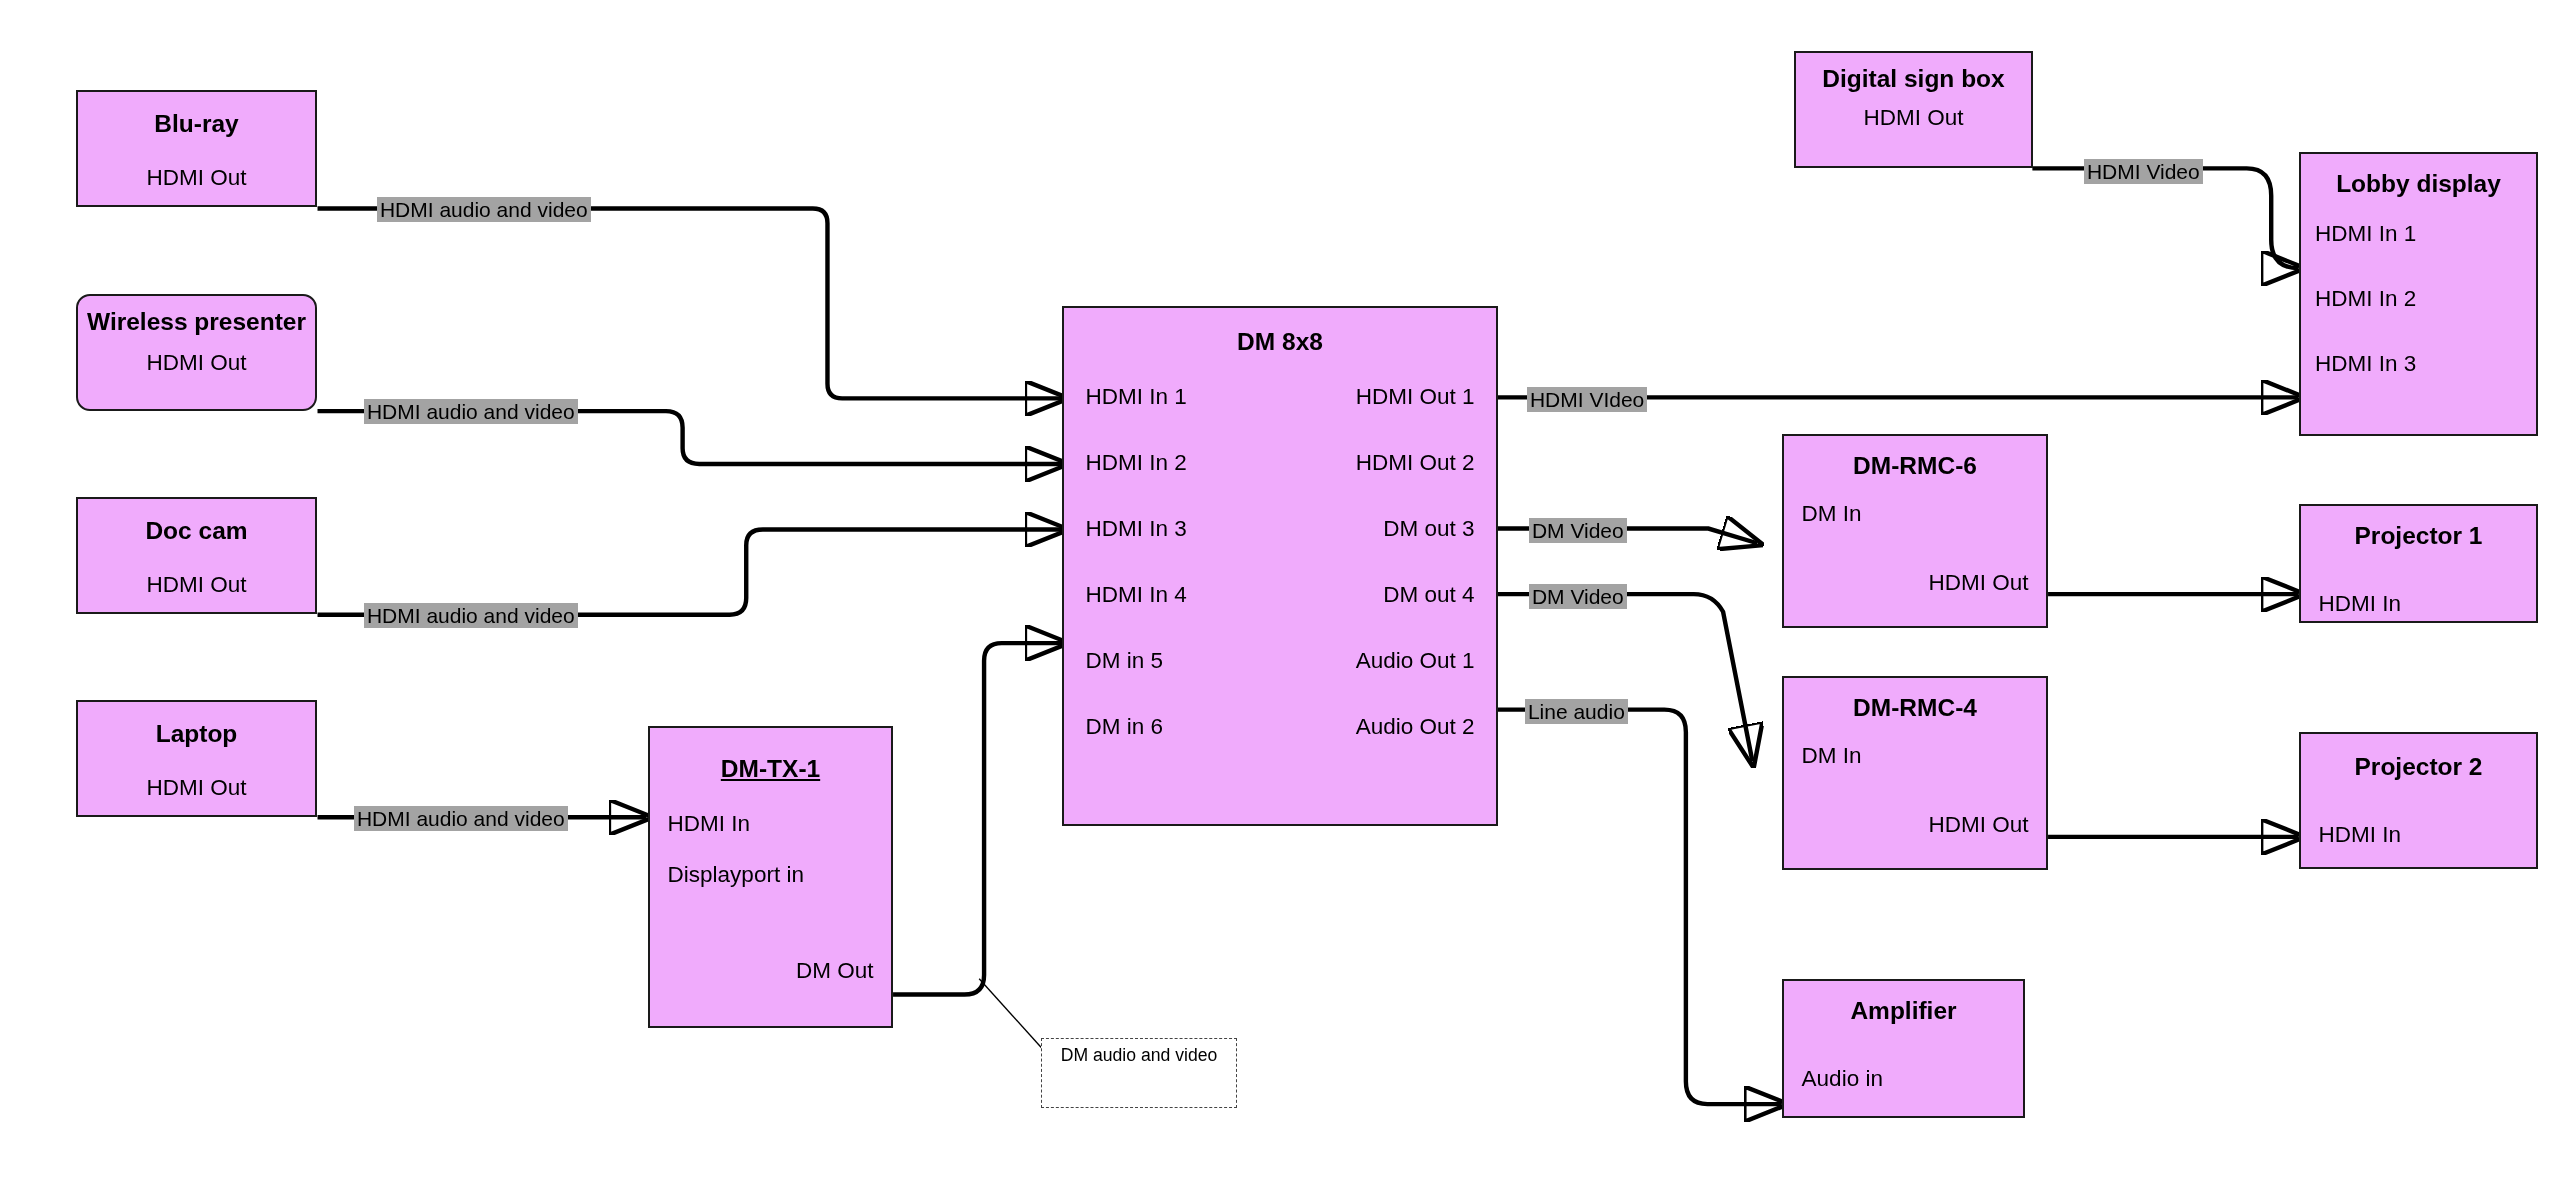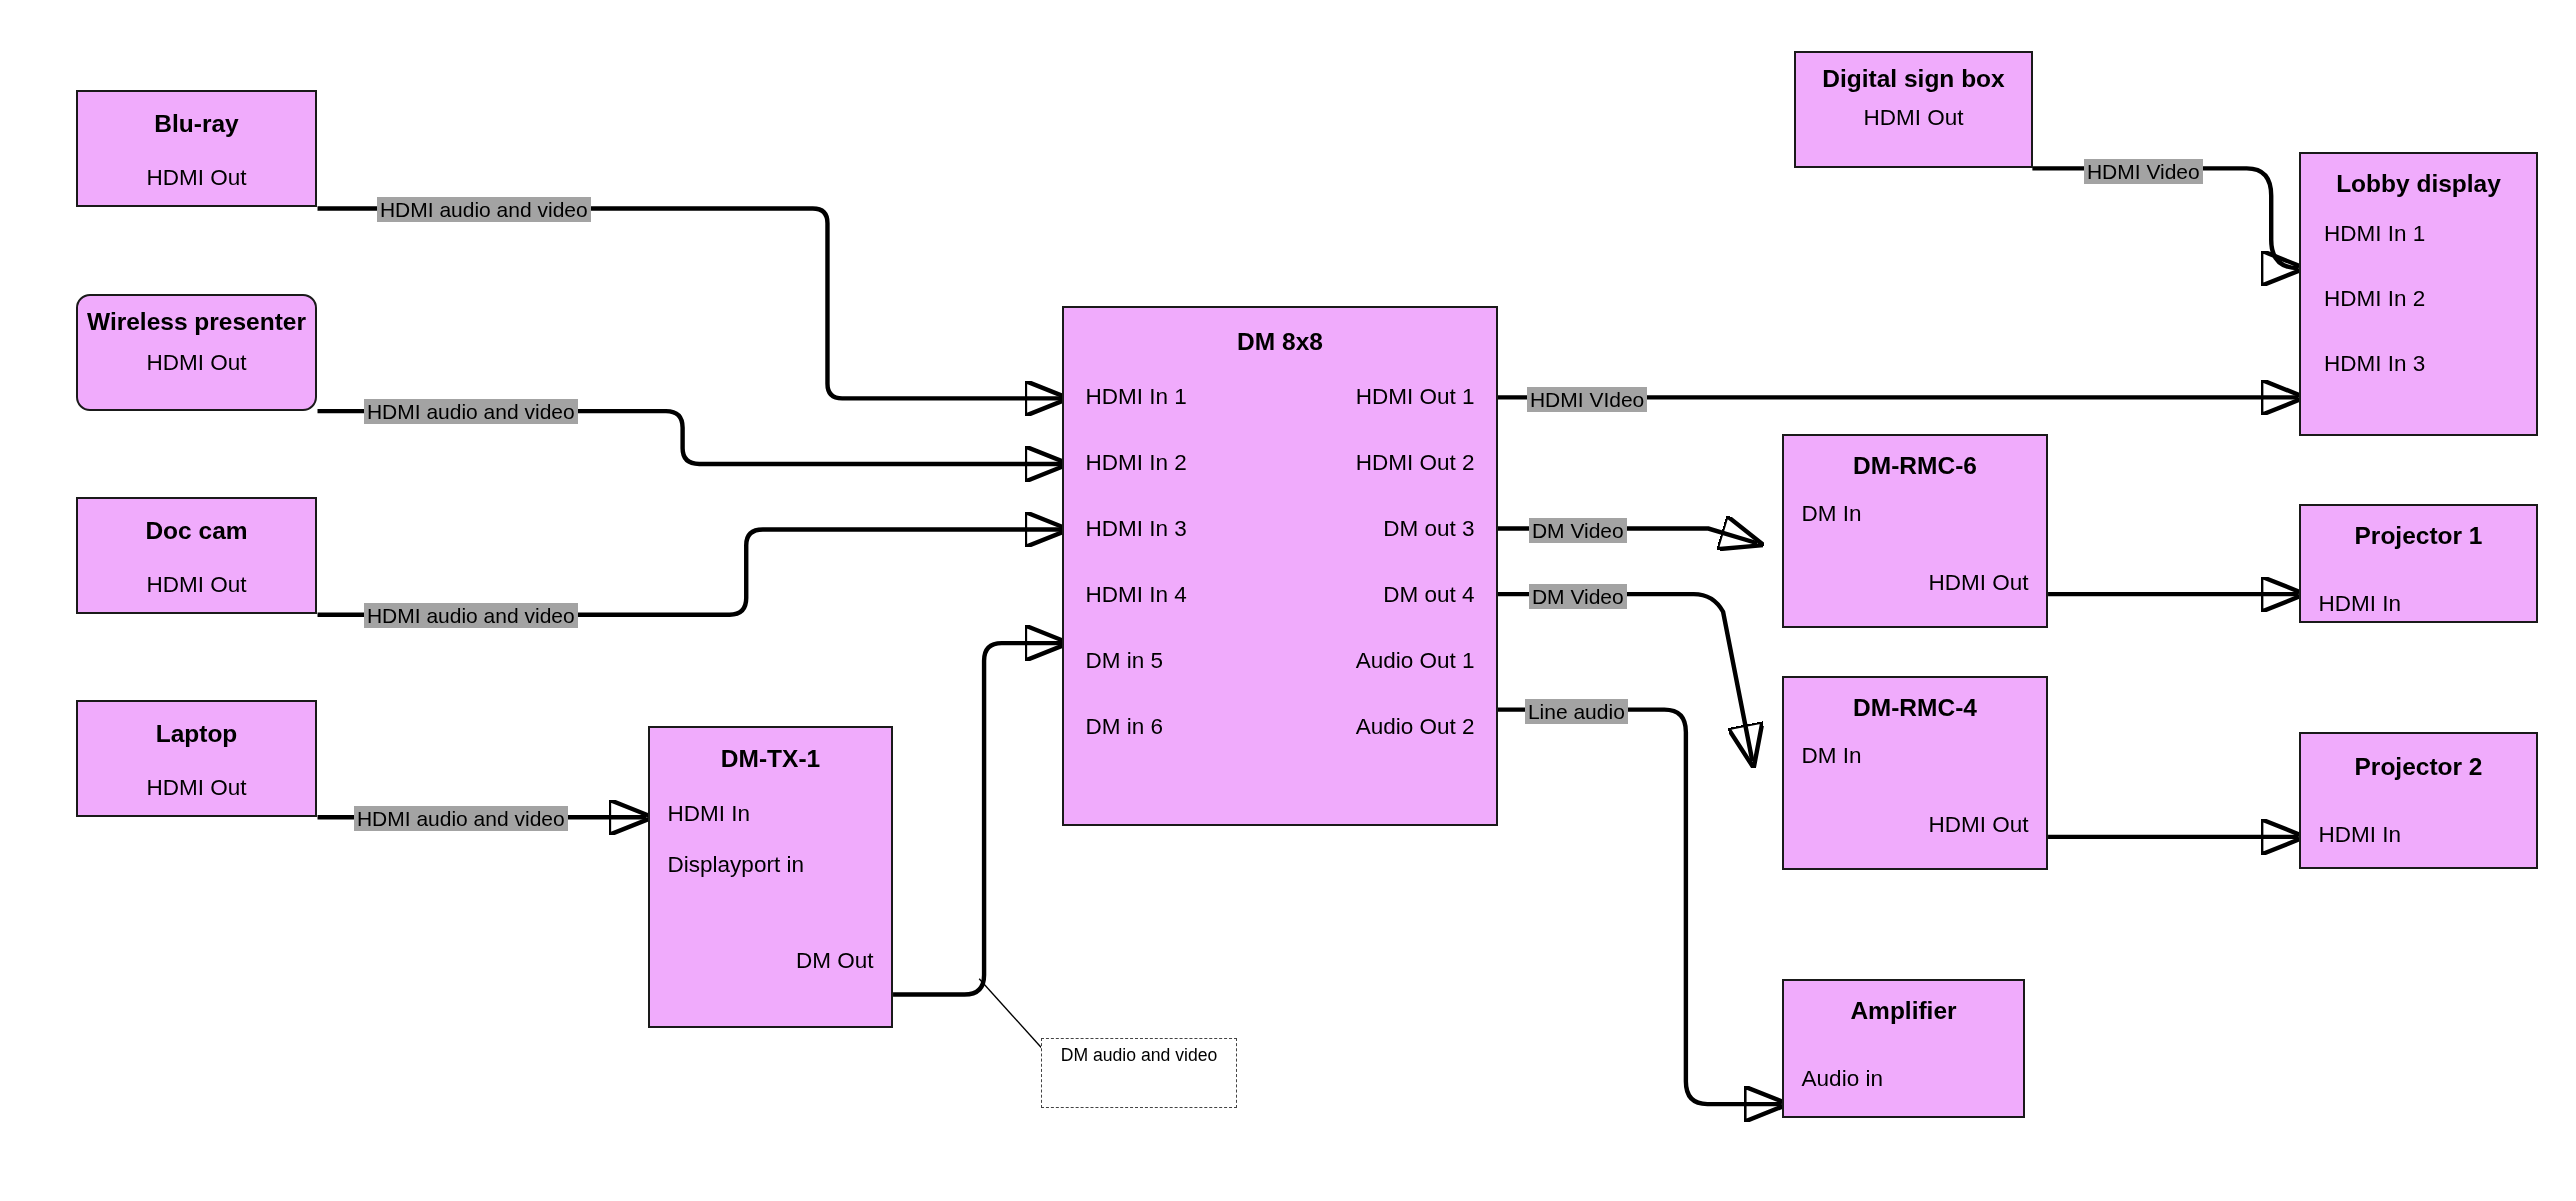--- a/index.html
+++ b/index.html
@@ -124,21 +124,21 @@
     <div class="title" style="margin-top:17.6px;">Doc cam</div>
     <div class="port center" style="margin-top:27.4px;">HDMI Out</div>
   </div>
 
   <div class="node" style="left:76px; top:700px; width:241px; height:117px;">
     <div class="title" style="margin-top:17.6px;">Laptop</div>
     <div class="port center" style="margin-top:27.4px;">HDMI Out</div>
   </div>
 
   <div class="node" style="left:648px; top:726px; width:245px; height:302px; padding:0 17.6px;">
-    <div class="title" style="margin-top:17px;">DM-TX-1</div>
+    <div class="title" style="margin-top:27px;text-decoration:underline;">DM-TX-1</div>
     <div class="port left" style="margin-top:27.4px;">HDMI In</div>
     <div class="port left" style="margin-top:25.5px;">Displayport in</div>
     <div class="port right" style="margin-top:70px;">DM Out</div>
   </div>
 
   <div class="node" style="left:1062px; top:306px; width:436px; height:520px;">
     <div class="title" style="margin-top:19.6px;">DM 8x8</div>
 
     <div style="position:absolute; left:21.5px; top:76px; width:176px;">
       <div class="port left" style="height:66px;">HDMI In 1</div>
@@ -157,21 +157,21 @@
       <div class="port right" style="height:66px;">Audio Out 1</div>
       <div class="port right" style="height:66px;">Audio Out 2</div>
     </div>
   </div>
 
   <div class="node" style="left:1794px; top:51px; width:239px; height:117px;">
     <div class="title" style="margin-top:11.7px;">Digital sign box</div>
     <div class="port center" style="margin-top:11.7px;">HDMI Out</div>
   </div>
 
-  <div class="node" style="left:2299px; top:152px; width:239px; height:284px; padding:0 23px;">
+  <div class="node" style="left:2299px; top:152px; width:239px; height:284px; padding:0 14px;">
     <div class="title" style="margin-top:15.7px;">Lobby display</div>
     <div class="port left" style="margin-top:23.5px;">HDMI In 1</div>
     <div class="port left" style="margin-top:39px;">HDMI In 2</div>
     <div class="port left" style="margin-top:39px;">HDMI In 3</div>
   </div>
 
   <div class="node" style="left:1782px; top:434px; width:266px; height:194px; padding:0 17.6px;">
     <div class="title" style="margin-top:15.7px;">DM-RMC-6</div>
     <div class="port left" style="margin-top:21.5px;">DM In</div>
     <div class="port right" style="margin-top:43px;">HDMI Out</div>

